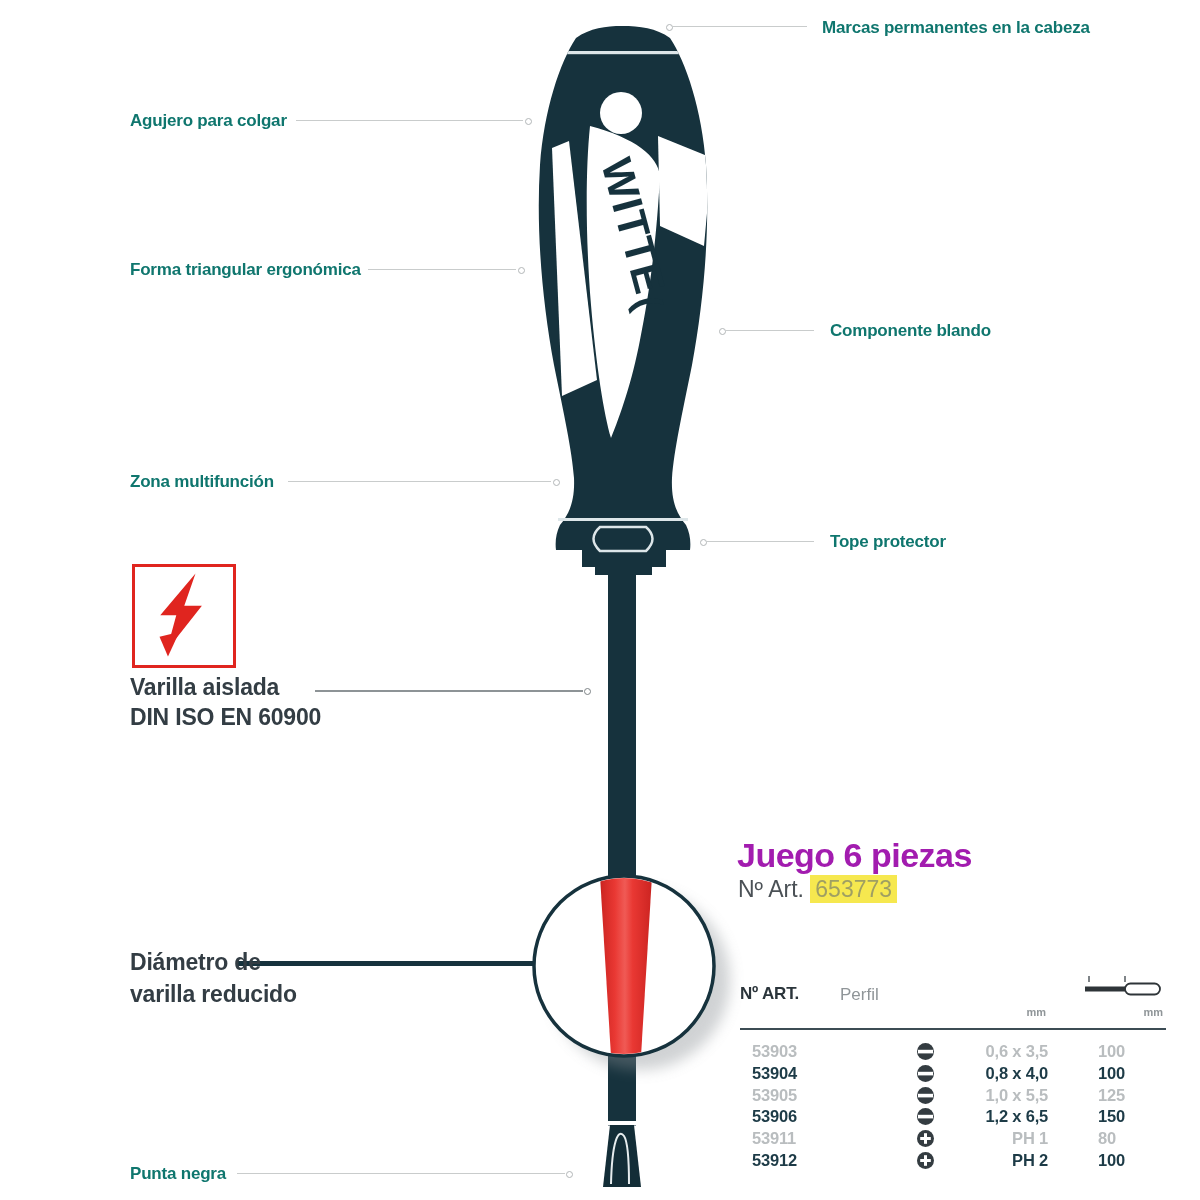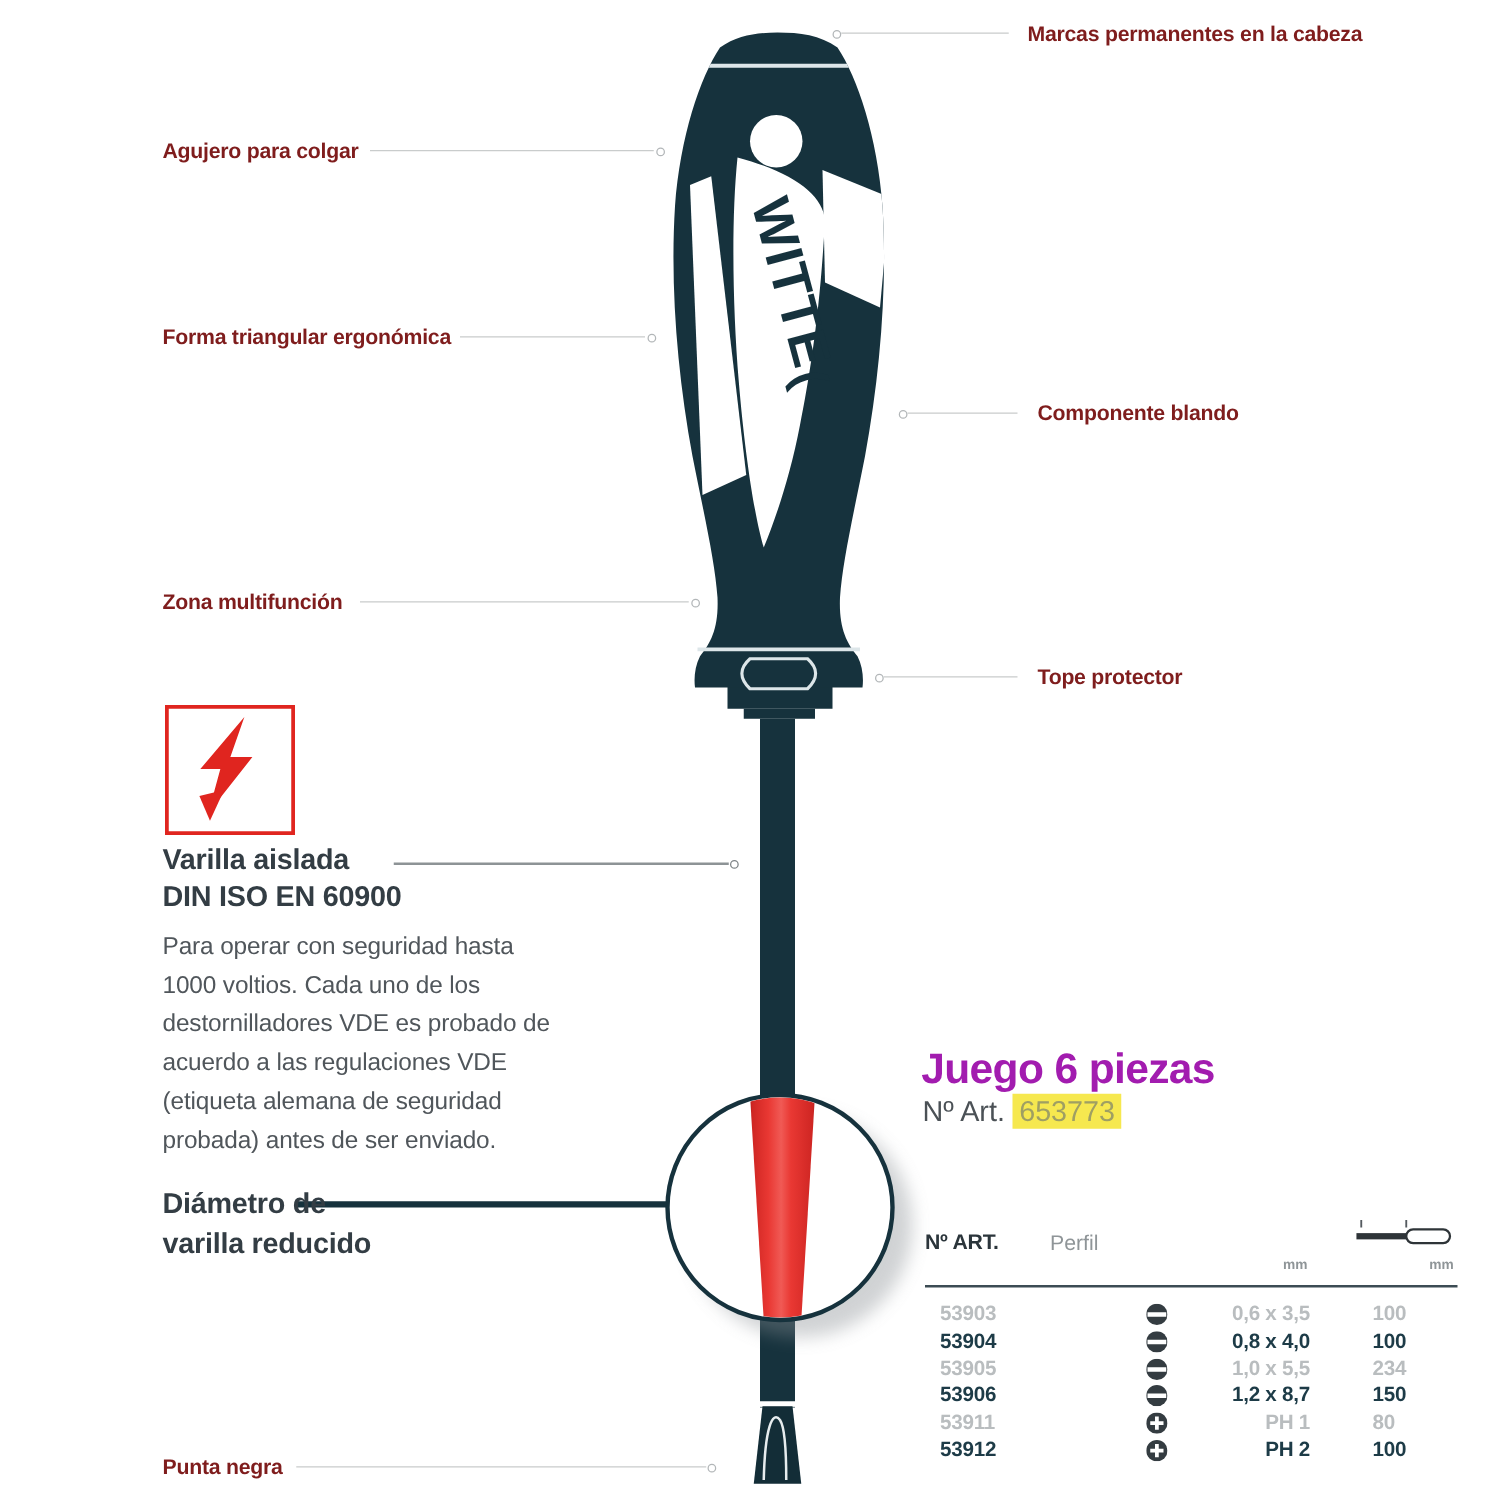--- a/index.html
+++ b/index.html
@@ -2,21 +2,21 @@
 <html><head>
 <meta charset="utf-8">
 <style>
   html,body{margin:0;padding:0;background:#fff;}
   .canvas{
     position:relative;width:1200px;height:1200px;background:#ffffff;overflow:hidden;
     font-family:"Liberation Sans",sans-serif;
   }
   .abs{position:absolute;}
   .callout{
-    position:absolute;font-size:17px;font-weight:700;color:#7f1d1d;
+    position:absolute;font-size:17px;font-weight:700;color:#0f766e;
     letter-spacing:-0.2px;white-space:nowrap;line-height:20px;
   }
   .lead{position:absolute;height:0;border-top:1.5px solid #c9cccc;}
   .lead.darkline{border-top:2.5px solid #8d9396;}
   .dot{
     position:absolute;width:7px;height:7px;border:1.5px solid #b2b6b8;
     border-radius:50%;background:#fff;box-sizing:border-box;
   }
   .dot.darkdot{border-color:#7d8386;}
   .thickline{position:absolute;height:5px;background:#16323d;}
@@ -151,21 +151,20 @@
 
   <div class="warnbox">
     <svg width="98" height="98" viewBox="0 0 104 104">
       <polygon points="64.2,7 26.8,51.2 43.8,51.2 33.6,88.6 71,41 52.3,41" fill="#e0251f"></polygon>
       <polygon points="26,74 47,69 35,95" fill="#e0251f"></polygon>
     </svg>
   </div>
 
   <div class="vtitle" style="left:130px;top:676px">Varilla aislada</div>
   <div class="vtitle" style="left:130px;top:706px">DIN ISO EN 60900</div>
-  <div class="para" style="left:130px;top:742px;width:312px">Para operar con seguridad hasta 1000 voltios. Cada uno de los destornilladores VDE es probado de acuerdo a las regulaciones VDE (etiqueta alemana de seguridad probada) antes de ser enviado.</div>
 
   <div class="vtitle" style="left:130px;top:951px">Diámetro de</div>
   <div class="vtitle" style="left:130px;top:983px">varilla reducido</div>
 
   <div class="heading" style="left:737px;top:836px">Juego 6 piezas</div>
   <div class="artline" style="left:738px;top:876px">
     <span>Nº Art.</span>
     <span class="hl">653773</span>
   </div>
 
@@ -201,29 +200,29 @@
         <div class="c3i" style="text-align:right;transform:translateX(-50px)">0,8 x 4,0</div>
         <div class="c4">100</div>
       </div>
       <div class="trow muted">
         <div class="c1">53905</div>
         <div class="c2"><svg width="17" height="17" viewBox="0 0 17 17" style="display:inline-block">
             <circle cx="8.5" cy="8.5" r="8.5" fill="#343c41"></circle>
             <rect x="1" y="6.8" width="15" height="3.6" fill="#fff"></rect>
           </svg></div>
         <div class="c3i" style="text-align:right;transform:translateX(-50px)">1,0 x 5,5</div>
-        <div class="c4">234</div>
+        <div class="c4">125</div>
       </div>
       <div class="trow strong">
         <div class="c1">53906</div>
         <div class="c2"><svg width="17" height="17" viewBox="0 0 17 17" style="display:inline-block">
             <circle cx="8.5" cy="8.5" r="8.5" fill="#343c41"></circle>
             <rect x="1" y="6.8" width="15" height="3.6" fill="#fff"></rect>
           </svg></div>
-        <div class="c3i" style="text-align:right;transform:translateX(-50px)">1,2 x 8,7</div>
+        <div class="c3i" style="text-align:right;transform:translateX(-50px)">1,2 x 6,5</div>
         <div class="c4">150</div>
       </div>
       <div class="trow muted">
         <div class="c1">53911</div>
         <div class="c2"><svg width="17" height="17" viewBox="0 0 17 17" style="display:inline-block">
             <circle cx="8.5" cy="8.5" r="8.5" fill="#343c41"></circle>
             <rect x="3.2" y="7" width="10.6" height="3" fill="#fff"></rect>
             <rect x="7" y="3.2" width="3" height="10.6" fill="#fff"></rect>
           </svg></div>
         <div class="c3i" style="text-align:right;transform:translateX(-50px)">PH 1</div>

